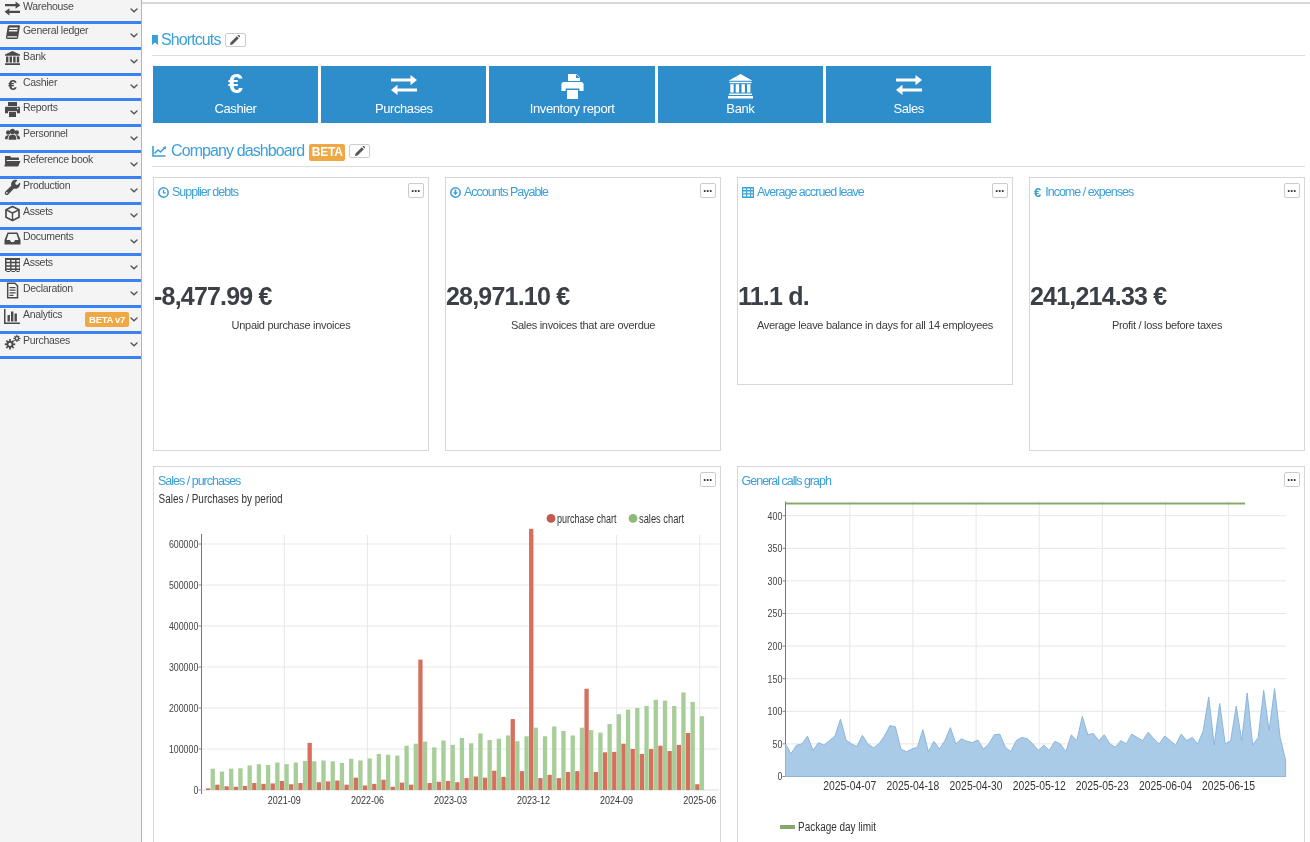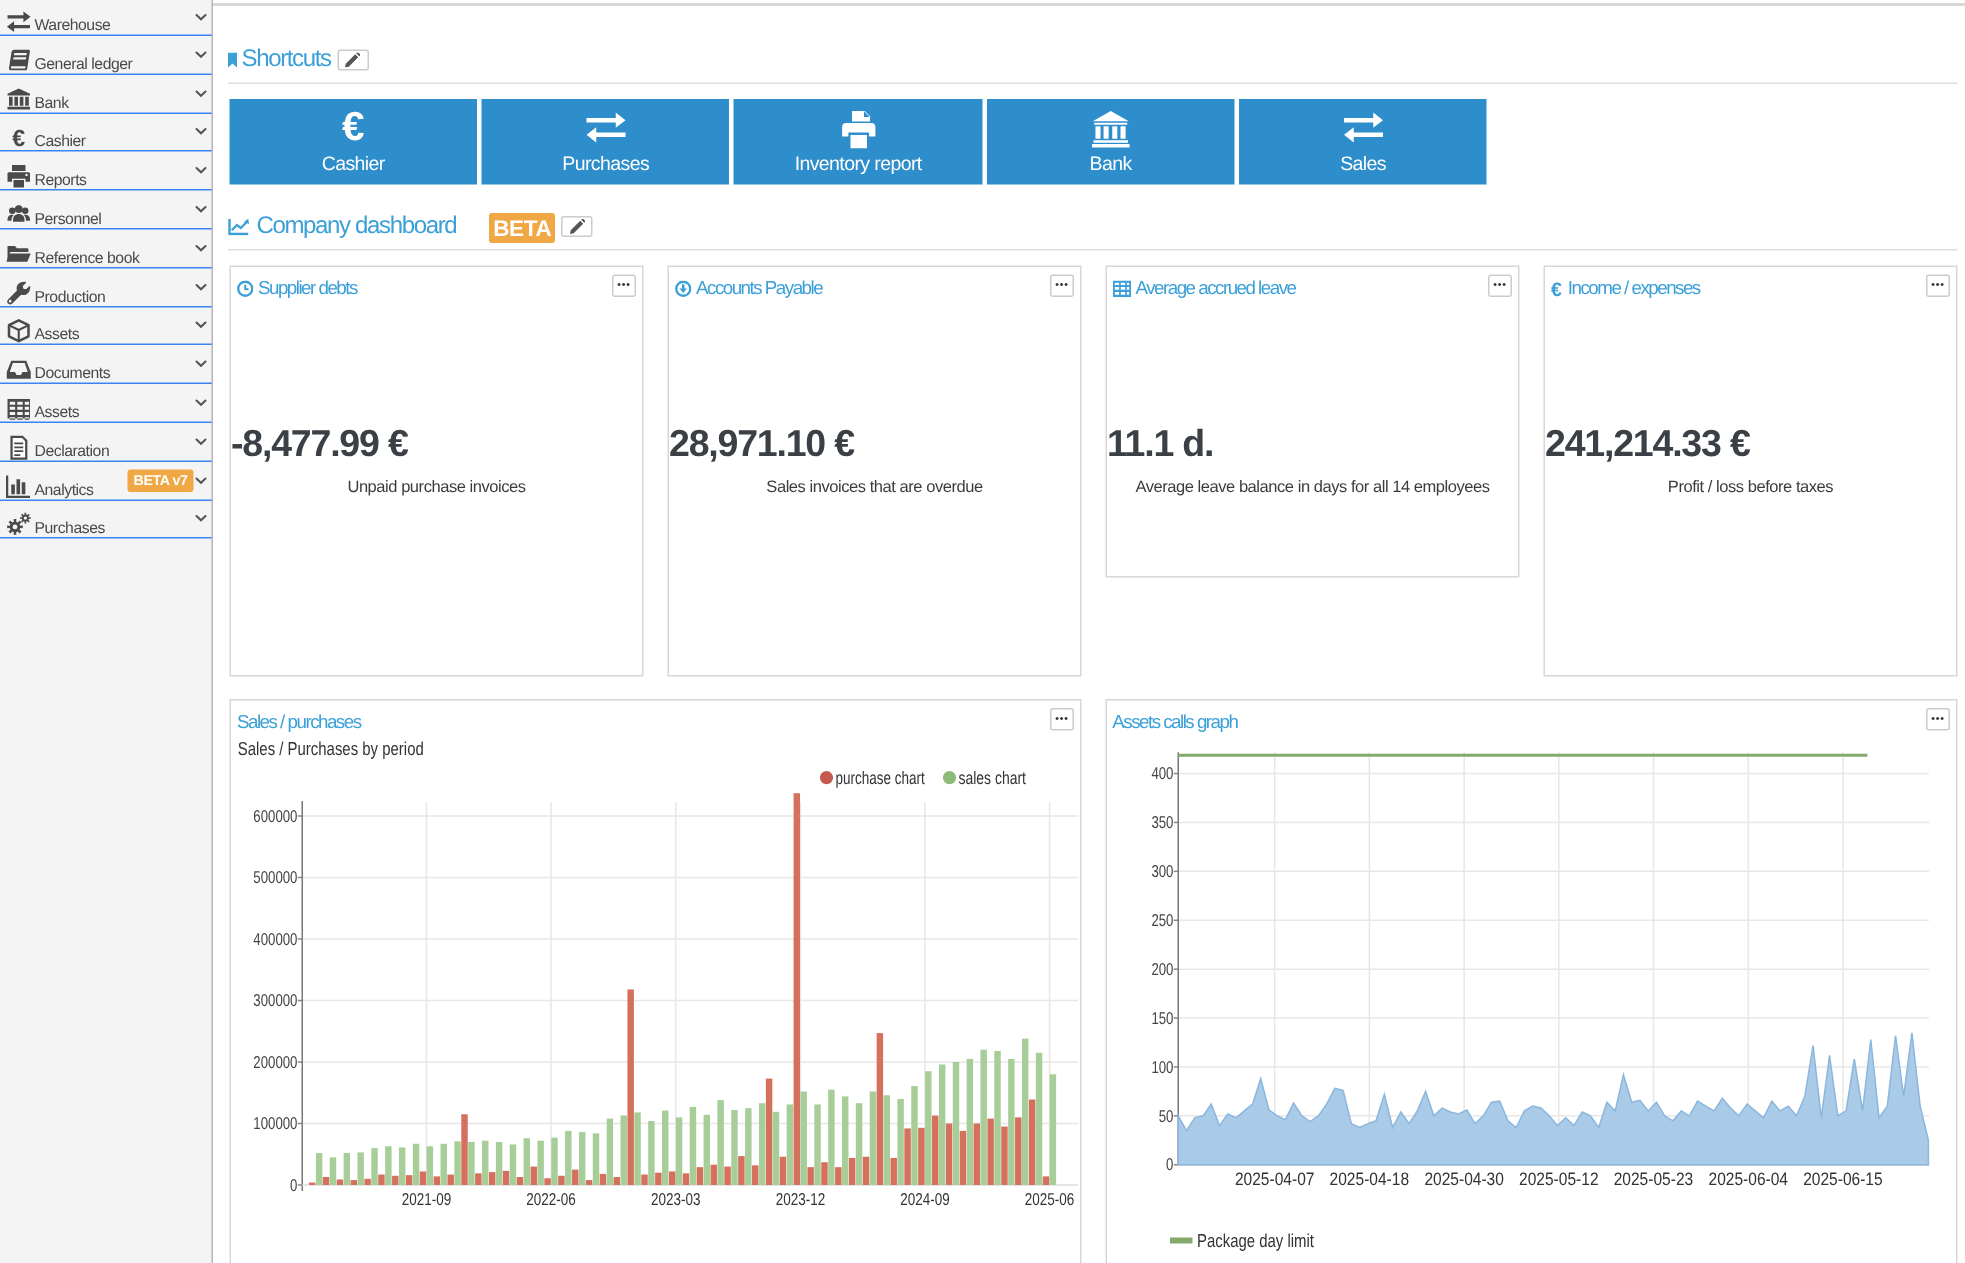--- a/index.html
+++ b/index.html
@@ -1,39 +1,39 @@
 <!DOCTYPE html>
 <html><head><meta charset="utf-8"><style>
 * { margin:0; padding:0; box-sizing:border-box; }
 html,body { width:1310px; height:842px; overflow:hidden; background:#fff;
   font-family:"Liberation Sans",sans-serif; }
 #sidebar { position:absolute; left:0; top:0; width:142px; height:842px; border-right:0;
   background:#f4f4f4; }
 #sideborder { position:absolute; left:141px; top:0; width:1px; height:842px; background:#b5b5b5; }
-.srow { position:relative; height:25.8px; border-bottom:1px solid #3b82f6;
-  display:flex; align-items:flex-end; padding-left:4px; }
+.srow { position:relative; height:25.8px; border-bottom:3px solid #3b82f6;
+  display:flex; align-items:flex-start; padding-left:4px; }
 .srow:first-child { height:24px; }
 .sic { width:19px; display:inline-flex; align-items:center; }
 .sic svg { display:block; }
 .slab { font-size:10.5px; color:#4a4a4a; letter-spacing:-0.3px; }
 .chev { position:absolute; right:4.5px; top:50%; margin-top:-2.5px; line-height:0; }
 .beta7 { position:absolute; right:13px; top:50%; margin-top:-7.5px; background:#f0a845;
   color:#fff; font-size:9.5px; font-weight:bold; padding:2px 4px; border-radius:2px; letter-spacing:-0.3px; }
 #topline { position:absolute; left:142px; top:2px; width:1168px; height:2px; background:#d8d8d8; }
 .sechead { position:absolute; display:flex; align-items:center; }
 .sectitle { color:#3b9fd8; font-size:16px; letter-spacing:-0.9px; }
 .pbtn { display:inline-flex; align-items:center; justify-content:center; width:21px; height:14px;
   border:1px solid #ccc; border-radius:2px; background:#fff; margin-left:4px; }
 .divider { position:absolute; height:1px; background:#ddd; }
 .bluebtn { position:absolute; top:65.5px; width:165.4px; height:57.5px; background:#2e8dcb; color:#fff; }
 .bic { position:absolute; top:6px; left:0; right:0; height:26px; text-align:center; }
 .bic svg { vertical-align:top; margin-top:2px; }
 .blab { position:absolute; top:35px; left:0; right:0; text-align:center; font-size:13px; letter-spacing:-0.4px; }
-.betatag { background:#f0a845; color:#fff; font-size:15px; font-weight:bold; padding:1.5px 2.5px;
-  border-radius:2px; margin-left:22px; letter-spacing:-0.2px; position:relative; top:1px; }
+.betatag { background:#f0a845; color:#fff; font-size:12px; font-weight:bold; padding:1.5px 2.5px;
+  border-radius:2px; margin-left:5px; letter-spacing:-0.2px; position:relative; top:1px; }
 .card { position:absolute; background:#fff; border:1px solid #d7d7d7; }
 .chead { position:absolute; top:0; left:0; right:0; height:28px; display:flex; align-items:center;
   padding-left:4px; }
 .ctitle { color:#3b9fd8; font-size:12.5px; letter-spacing:-1px; }
 .dots { position:absolute; right:4px; top:5px; width:16px; height:15px; border:1px solid #ccc;
   border-radius:2px; background:#fff; color:#333; font-size:7px; font-weight:bold; text-align:center;
   line-height:13px; letter-spacing:0.5px; }
 .bignum { position:absolute; top:104px; left:0; right:0; text-align:left; font-size:25px;
   font-weight:bold; color:#3b4046; letter-spacing:-0.8px; }
 .subt { position:absolute; top:141px; left:0; right:0; text-align:center; font-size:11px;
@@ -328,21 +328,21 @@
 </div>
 
 <div class="card" style="left:153px;top:466px;width:568px;height:380px">
 <div class="chead">
       <span class="ctitle">Sales / purchases</span>
       <span class="dots">•••</span>
     </div>
 </div>
 <div class="card" style="left:736.5px;top:466px;width:568.5px;height:380px">
 <div class="chead">
-      <span class="ctitle">Assets calls graph</span>
+      <span class="ctitle">General calls graph</span>
       <span class="dots">•••</span>
     </div>
 </div>
 <svg width="566" height="376" viewBox="0 0 566 376" style="position:absolute;left:153px;top:466px;font-family:'Liberation Sans',sans-serif">
 <text x="5.5" y="37" font-size="12.5" fill="#333" textLength="124" lengthAdjust="spacingAndGlyphs">Sales / Purchases by period</text>
 <line x1="45.5" y1="324.0" x2="48.5" y2="324.0" stroke="#888" stroke-width="1"></line>
     <line x1="48.5" y1="283.0" x2="566.0" y2="283.0" stroke="#e7e7e7" stroke-width="1"></line>
     <line x1="45.5" y1="283.0" x2="48.5" y2="283.0" stroke="#888" stroke-width="1"></line>
     <line x1="48.5" y1="242.0" x2="566.0" y2="242.0" stroke="#e7e7e7" stroke-width="1"></line>
     <line x1="45.5" y1="242.0" x2="48.5" y2="242.0" stroke="#888" stroke-width="1"></line>

